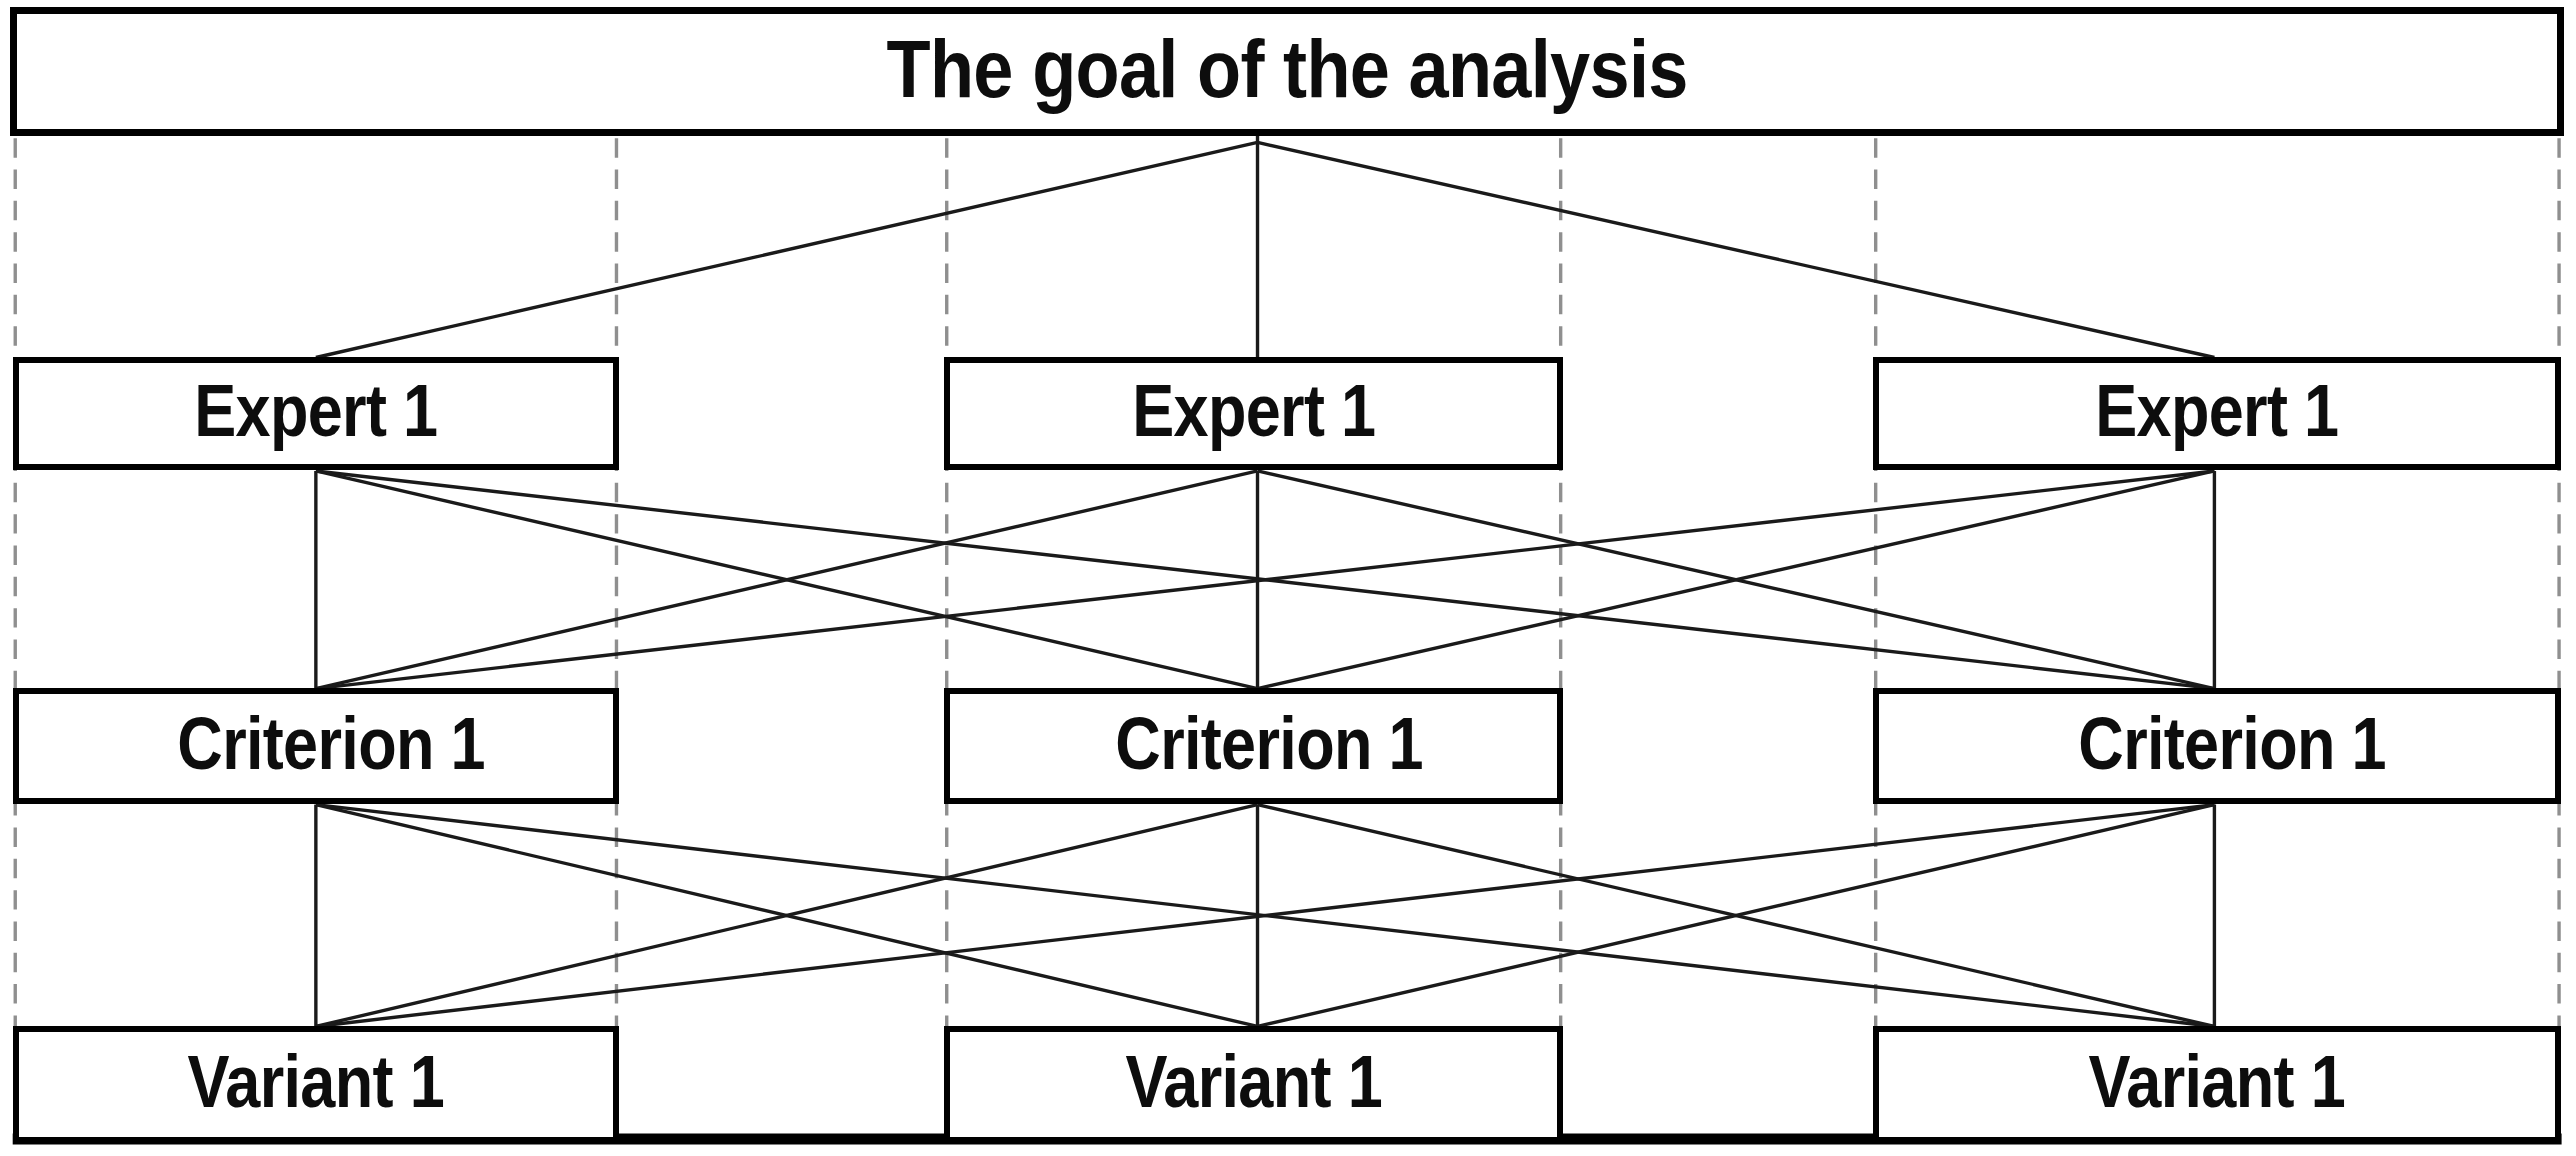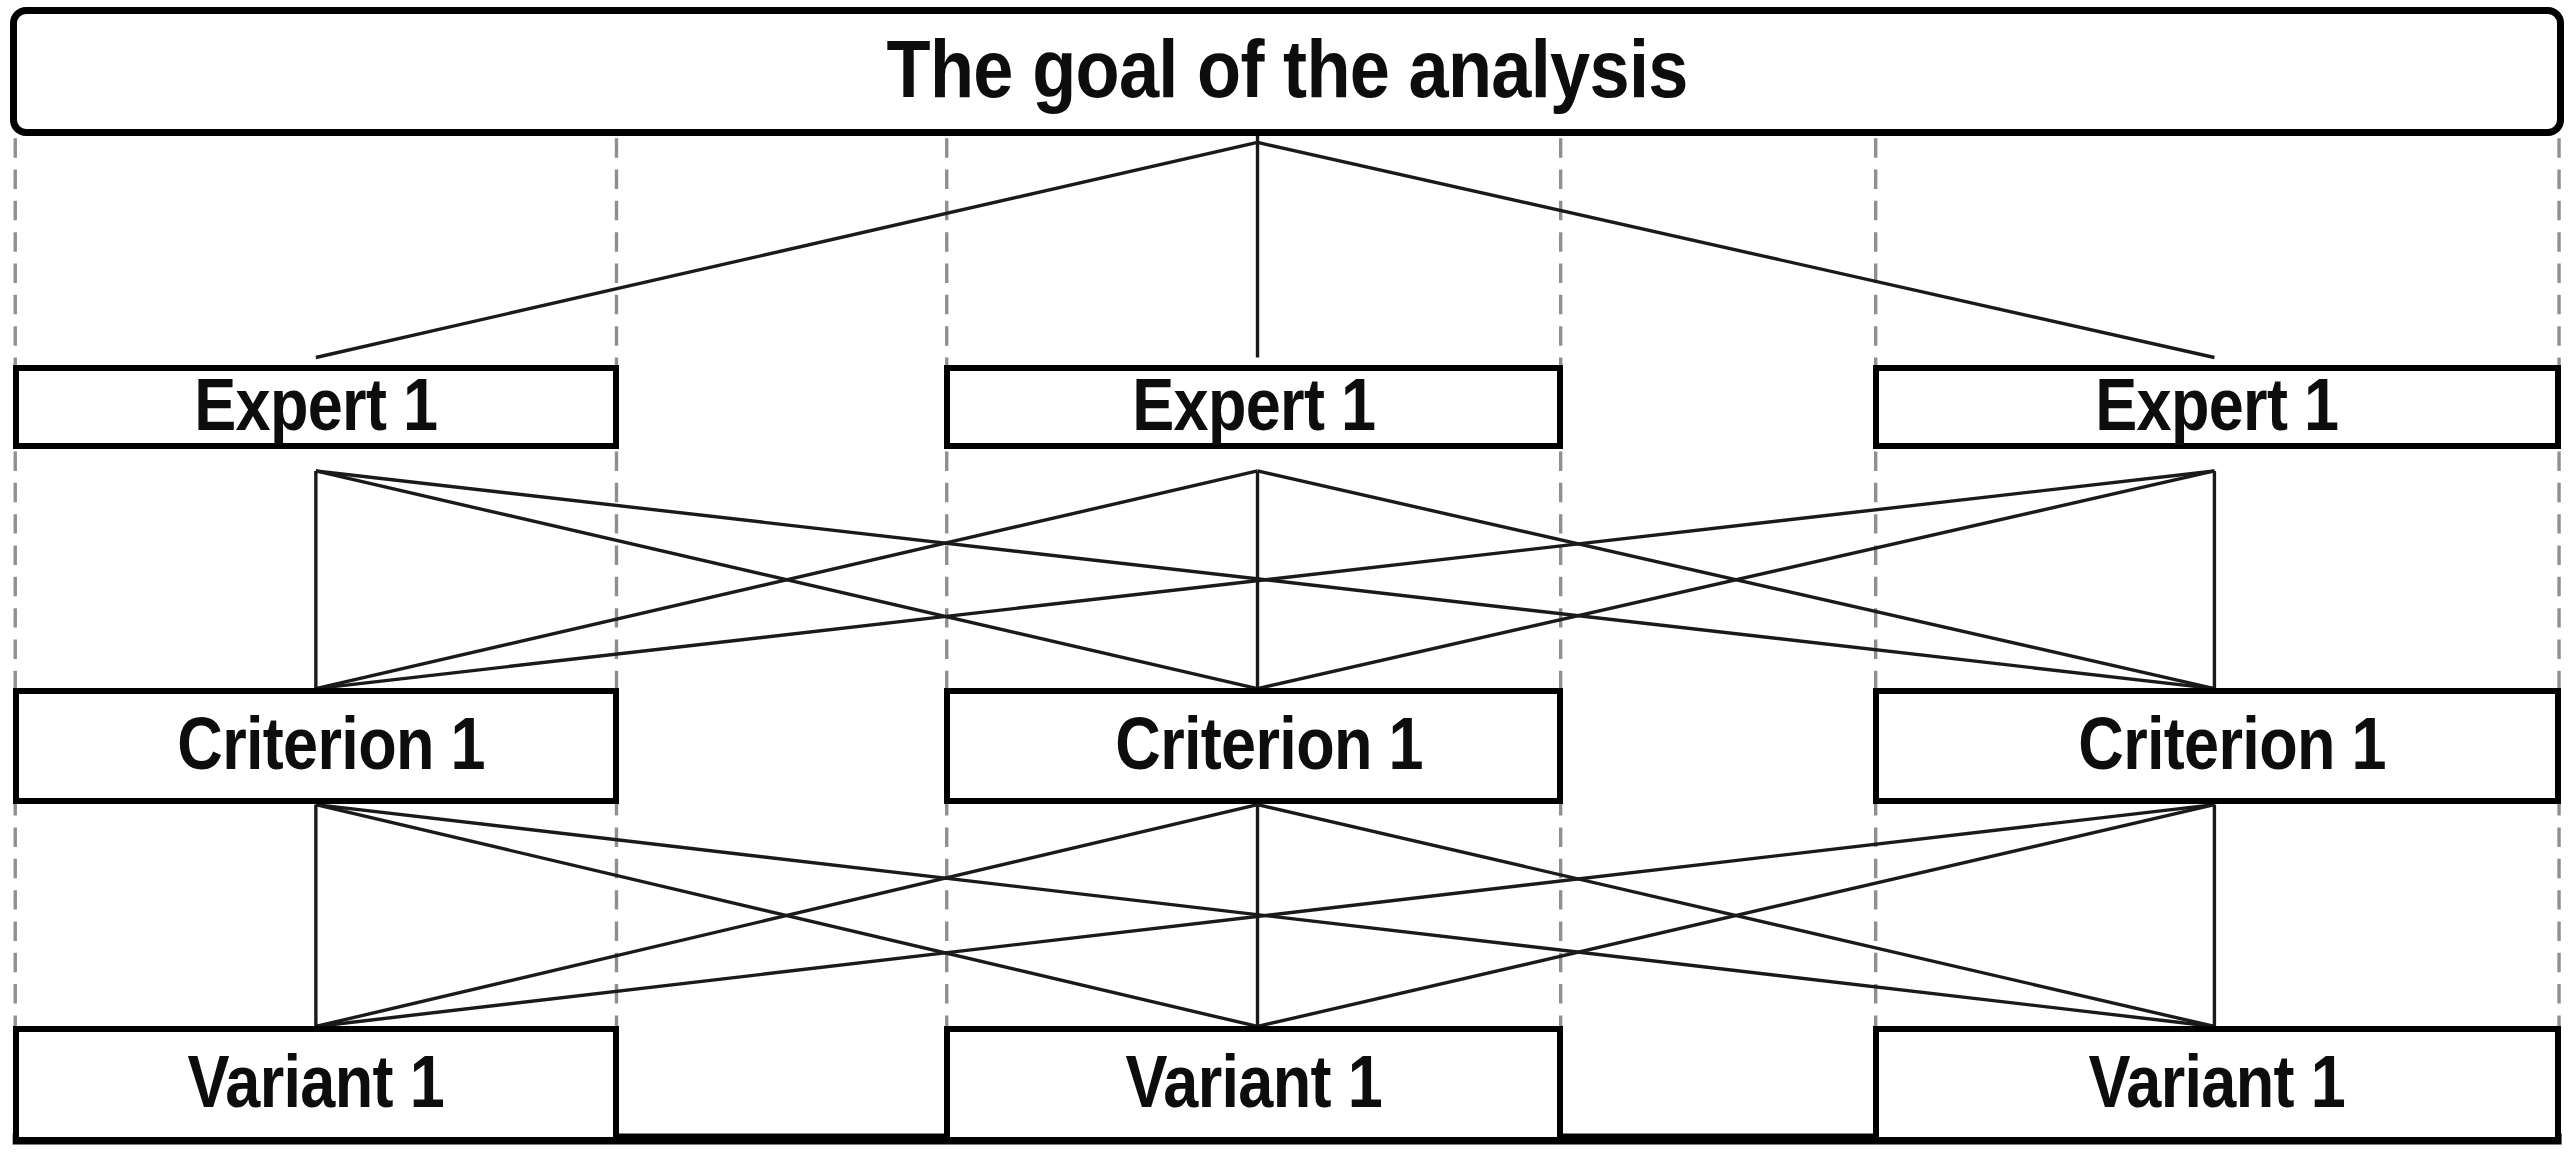--- a/index.html
+++ b/index.html
@@ -57,27 +57,26 @@
     white-space: nowrap;
     transform: scaleX(0.84);
     transform-origin: center;
     letter-spacing: -0.8px;
     padding-bottom: 5.1px;
   }
   .goal-node {
     left: 10.2px; top: 6.8px;
     width: 2554px; height: 129px;
     border-width: 7.6px;
-    border-radius: 16px;
   }
   .goal-node .lbl {
     font-size: 82px;
     transform: scaleX(0.88);
   }
-  .row-expert    { top: 357px;  height: 84px; margin-top: 8px; }
+  .row-expert    { top: 357px;  height: 113px; }
   .row-criterion { top: 688px;  height: 116px; padding-left: 31px; }
   .row-variant   { top: 1026px; height: 117px; }
   .col-0 { left: 12.7px;   width: 606px; }
   .col-1 { left: 944px; width: 619px; }
   .col-2 { left: 1873px; width: 688px; }
 </style>
 </head>
 <body style="background: rgb(255, 255, 255);">
 
 <div class="figure">

